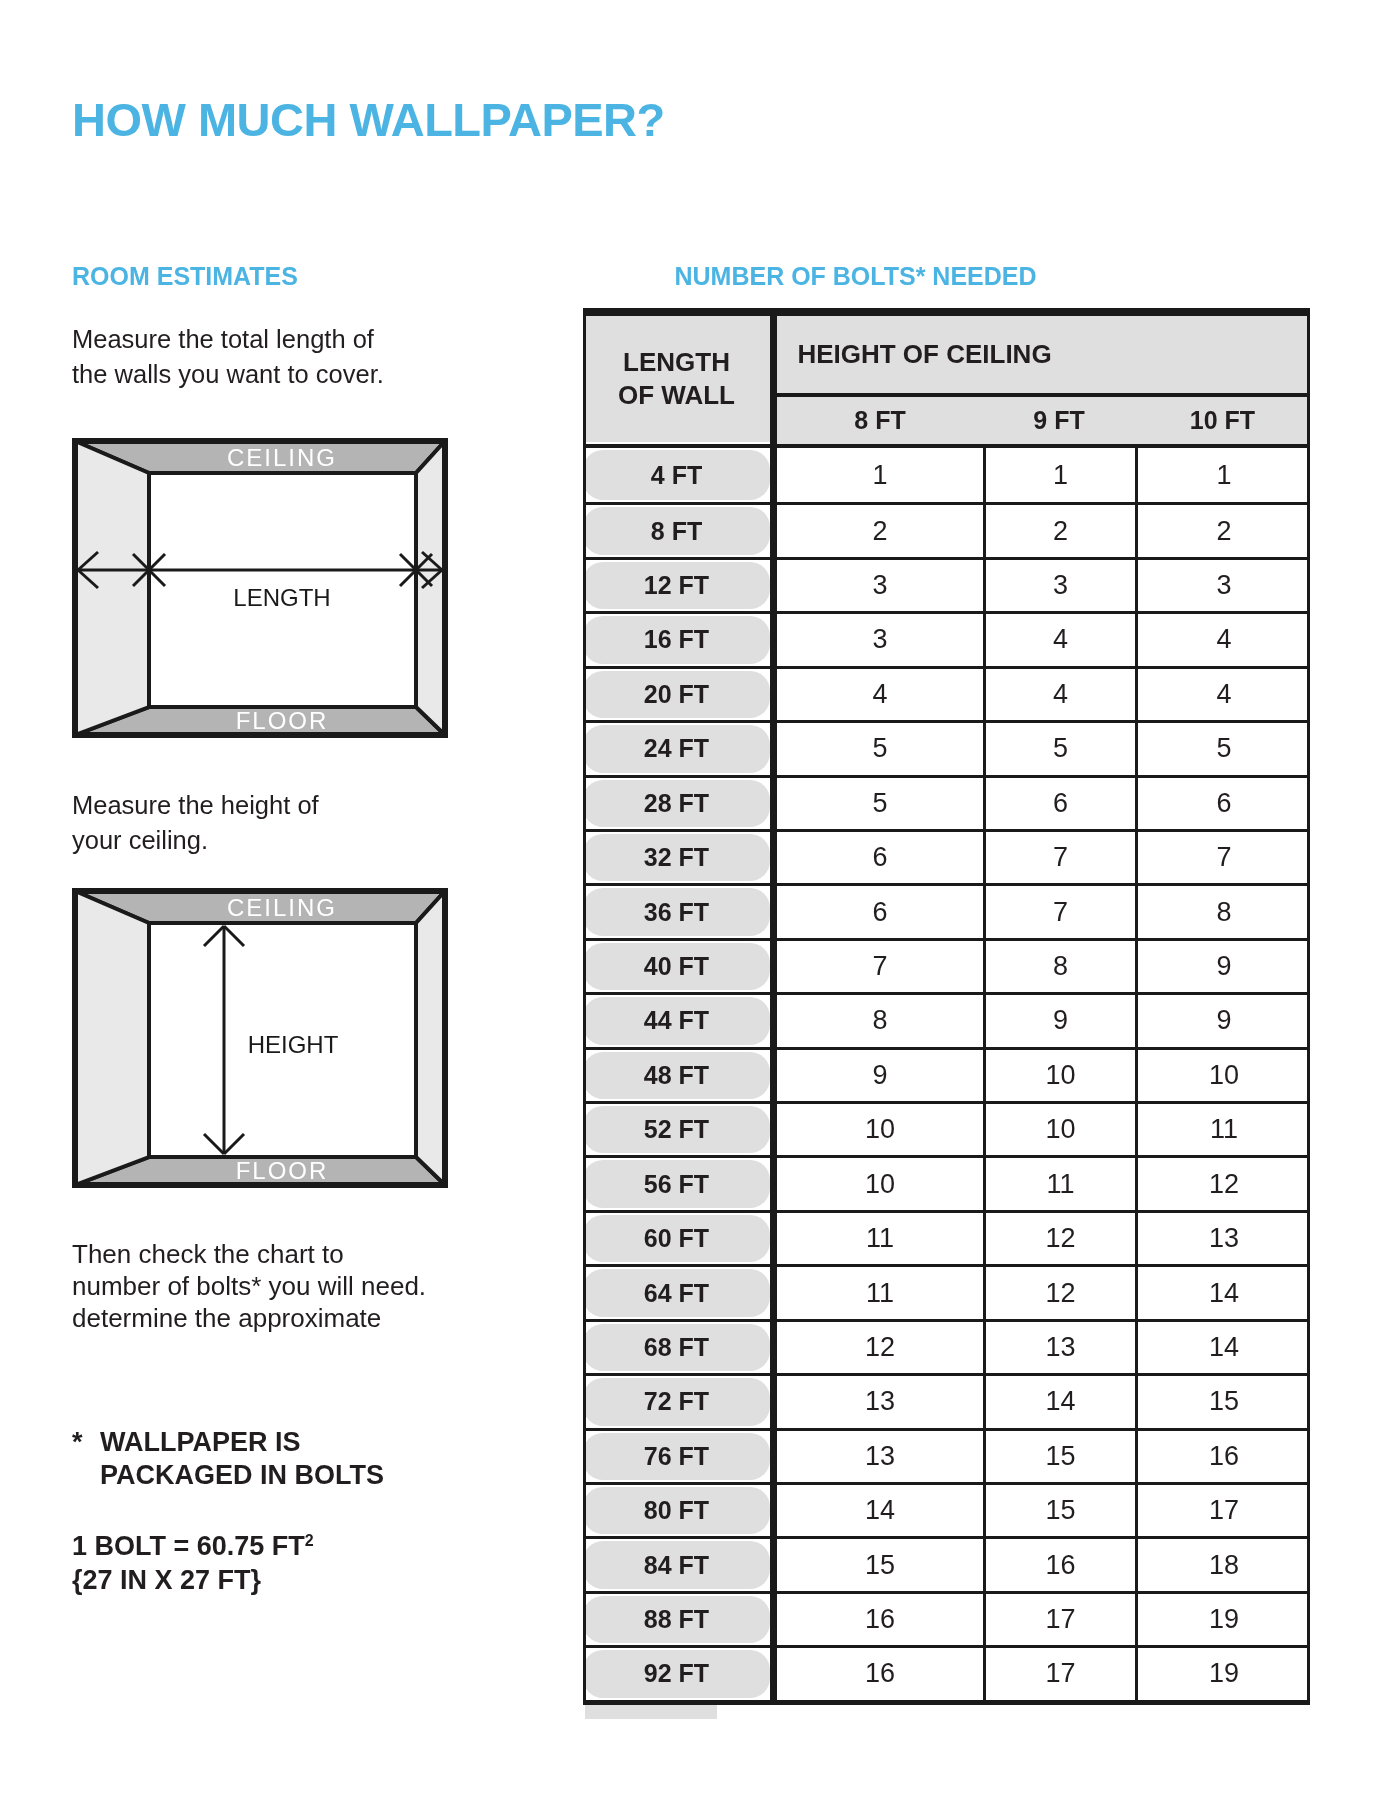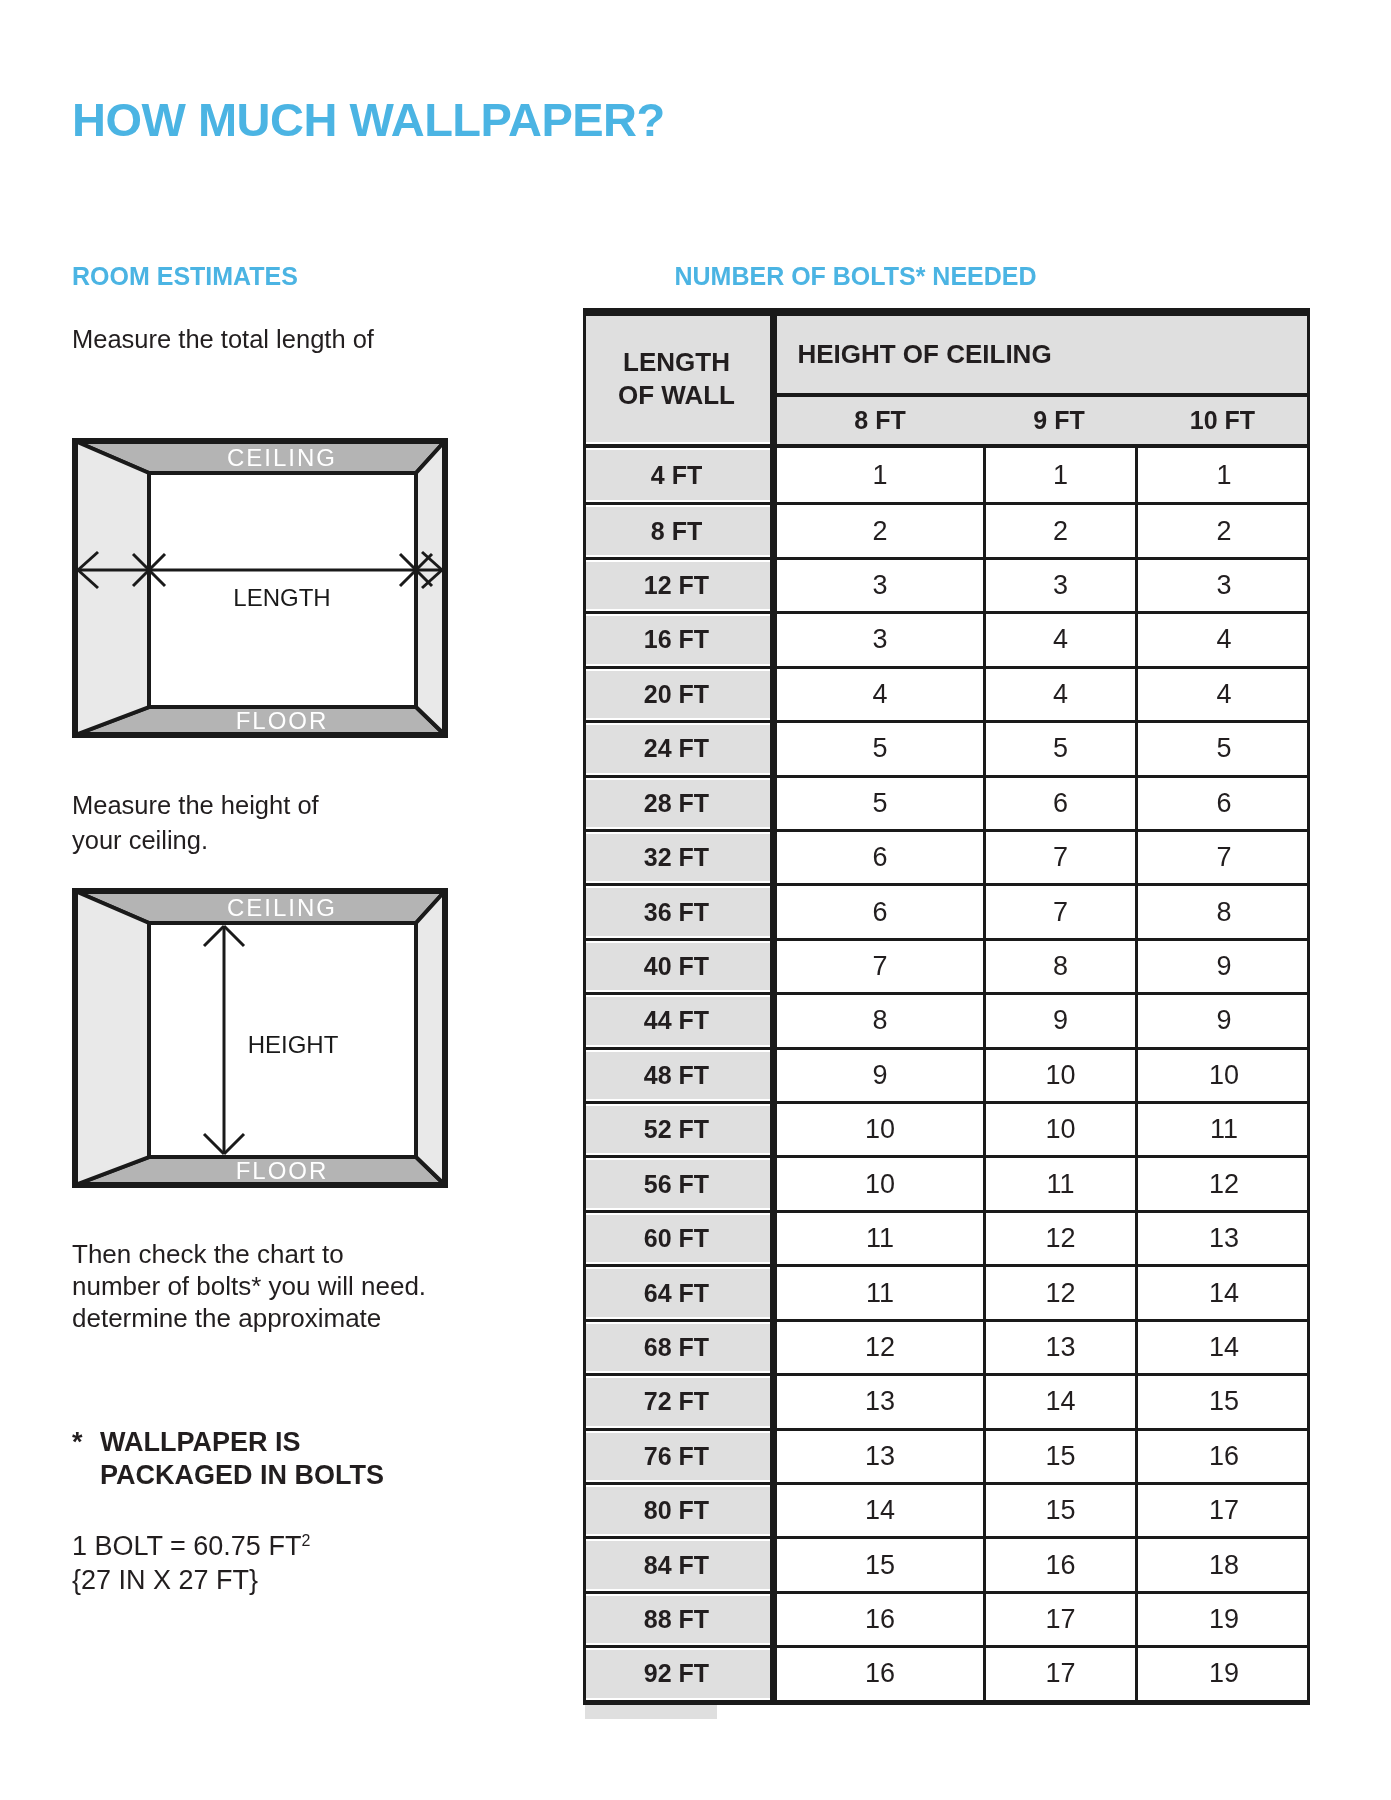--- a/index.html
+++ b/index.html
@@ -30,21 +30,21 @@
 
   .para{left:72px;font-size:25.5px;line-height:35px;white-space:nowrap;}
   .para3{line-height:32px;font-size:26px;}
 
   .footnote{
     left:72px;top:1426px;font-size:27px;font-weight:bold;line-height:33px;
     padding-left:28px;white-space:nowrap;
   }
   .footnote .star{position:absolute;left:0;top:0;}
   .bolt-info{
-    left:72px;top:1524px;font-size:27px;font-weight:normal;line-height:34px;
+    left:72px;top:1524px;font-size:27px;font-weight:bold;line-height:34px;
     white-space:nowrap;
   }
   .bolt-info .sup{font-size:16px;vertical-align:9px;}
 
   .diagram{left:72px;width:376px;height:300px;}
   .diagram-1{top:438px;}
   .diagram-2{top:888px;}
 
   
   .table-wrap{left:583px;top:308px;width:727px;height:1411px;}
@@ -73,21 +73,21 @@
 
   .t-body{position:absolute;left:0;top:140px;width:727px;}
   .t-row{
     display:flex;height:54.43px;box-sizing:border-box;background:#ffffff;
   }
   .t-row + .t-row{border-top:3px solid var(--line);}
   .t-label{position:relative;width:187px;background:#ffffff;}
   .t-label-inner{
     position:absolute;left:0;right:0;top:2px;bottom:2px;background:var(--tbl-gray);
     display:flex;align-items:center;justify-content:center;
-    font-size:25px;font-weight:bold;
+    font-size:25px;font-weight:bold;border-radius:20px;
   }
   .t-spacer{width:7px;background:var(--line);}
   .t-cell{
     display:flex;align-items:center;justify-content:center;
     font-size:27px;box-sizing:border-box;background:#ffffff;
   }
   .t-c1{width:206px;}
   .t-c2{width:152px;border-left:3px solid var(--line);}
   .t-c3{width:175px;border-left:3px solid var(--line);}
 
@@ -100,20 +100,21 @@
 </head>
 <body>
 
 <div class="abs page-title">HOW MUCH WALLPAPER?</div>
 
 <div class="abs section-heading room-estimates">ROOM ESTIMATES</div>
 <div class="abs section-heading bolts-heading">NUMBER OF BOLTS* NEEDED</div>
 
 <div class="abs para" style="top:322px;">
   <div>Measure the total length of</div>
+  <div>the walls you want to cover.</div>
 </div>
 
 <svg class="abs diagram diagram-1" viewBox="0 0 376 300">
   <polygon points="3,3 373,3 344,35 77,35" fill="#b4b4b4" stroke="#1a1a1a" stroke-width="4"></polygon>
   <polygon points="3,297 373,297 344,269 77,269" fill="#b4b4b4" stroke="#1a1a1a" stroke-width="4"></polygon>
   <polygon points="3,3 77,35 77,269 3,297" fill="#e9e9e9" stroke="#1a1a1a" stroke-width="4"></polygon>
   <polygon points="373,3 344,35 344,269 373,297" fill="#e9e9e9" stroke="#1a1a1a" stroke-width="4"></polygon>
   <rect x="77" y="35" width="267" height="234" fill="#ffffff" stroke="#1a1a1a" stroke-width="4"></rect>
   <rect x="3" y="3" width="370" height="294" fill="none" stroke="#1a1a1a" stroke-width="6"></rect>
   <g stroke="#1a1a1a" stroke-width="3">

